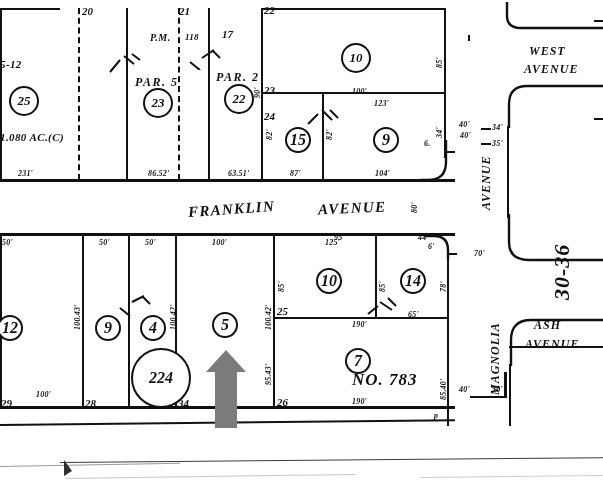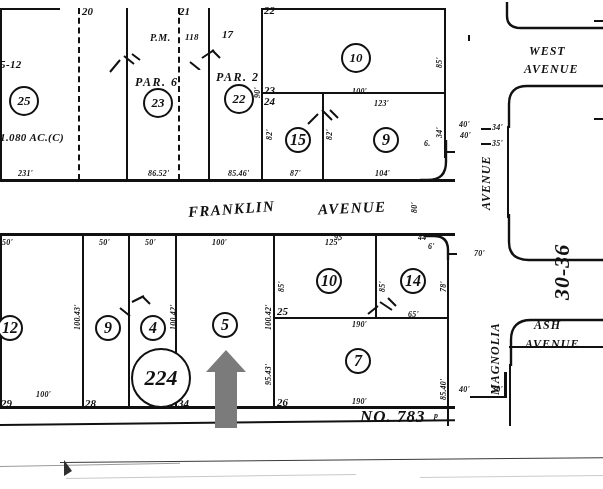--- a/index.html
+++ b/index.html
@@ -28,21 +28,21 @@
   .no783{font-size:17px;font-weight:700;font-style:italic;letter-spacing:1px;}
   .blk{font-size:22px;font-weight:700;font-style:italic;letter-spacing:1px;}
 
   
   .circ{position:absolute;border:2px solid #111;border-radius:50%;
         display:flex;align-items:center;justify-content:center;
         font-style:italic;font-weight:700;font-family:"Liberation Serif",serif;
         background:#fff;}
   .c-sm{width:22px;height:22px;font-size:16px;}
   .c-md{width:26px;height:26px;font-size:13px;}
-  .c-lg{width:56px;height:56px;font-size:22px;border-width:2px;}
+  .c-lg{width:56px;height:56px;font-size:16px;border-width:2px;}
 
   .rot90{transform:rotate(-90deg);transform-origin:left top;}
   .tiltup{transform:rotate(-4deg);}
   .tiltup2{transform:rotate(-2.5deg);}
 
   
   .tick{position:absolute;background:#111;width:2px;height:7px;}
 
   
   #arrow{position:absolute;width:22px;background:#7b7b7b;}
@@ -152,28 +152,28 @@
   <div class="txt lbl street-sm" style="left:524px;top:63px;">AVENUE</div>
 
   <div class="txt lbl street-sm rot90" style="left:480px;top:210px;">AVENUE</div>
   <div class="txt lbl street-sm rot90" style="left:489px;top:395px;">MAGNOLIA</div>
 
   <div class="txt lbl street-sm" style="left:534px;top:319px;">ASH</div>
   <div class="txt lbl street-sm" style="left:525px;top:338px;">AVENUE</div>
 
   <div class="txt blk rot90" style="left:551px;top:300px;">30-36</div>
 
-  <div class="txt par" style="left:135px;top:76px;">PAR. 6</div>
+  <div class="txt par" style="left:135px;top:76px;">PAR. 5</div>
   <div class="txt par" style="left:216px;top:71px;">PAR. 2</div>
   <div class="txt lbl" style="left:150px;top:33px;font-size:10px;letter-spacing:.5px;">P.M.</div>
 
   <div class="txt acre" style="left:0;top:59px;">5-12</div>
   <div class="txt acre" style="left:0;top:132px;">1.080 AC.(C)</div>
 
-  <div class="txt no783" style="left:360px;top:371px;margin-top:37px;">NO. 783</div>
+  <div class="txt no783" style="left:352px;top:371px;">NO. 783</div>
 
   <div class="circ c-md" style="left:9px;top:86px;">25</div>
   <div class="circ c-md" style="left:143px;top:88px;">23</div>
   <div class="circ c-md" style="left:224px;top:84px;">22</div>
   <div class="circ c-md" style="left:341px;top:43px;">10</div>
   <div class="circ c-sm" style="left:285px;top:127px;">15</div>
   <div class="circ c-sm" style="left:373px;top:127px;">9</div>
 
   <div class="circ c-sm" style="left:-3px;top:315px;">12</div>
   <div class="circ c-sm" style="left:95px;top:315px;">9</div>
@@ -185,33 +185,33 @@
 
   <div class="circ c-lg" style="left:131px;top:348px;">224</div>
 
   <div class="txt lotno" style="left:82px;top:6px;">20</div>
   <div class="txt lotno" style="left:179px;top:6px;">21</div>
   <div class="txt lotno" style="left:222px;top:29px;">17</div>
   <div class="txt lotno" style="left:264px;top:5px;">22</div>
   <div class="txt dim" style="left:185px;top:33px;font-size:9px;">118</div>
 
   <div class="txt lotno" style="left:264px;top:85px;">23</div>
-  <div class="txt lotno" style="left:264px;top:96px;">24</div>
+  <div class="txt lotno" style="left:264px;top:111px;">24</div>
 
   <div class="txt lotno" style="left:277px;top:306px;">25</div>
   <div class="txt lotno" style="left:277px;top:397px;">26</div>
 
   <div class="txt lotno" style="left:1px;top:398px;">29</div>
   <div class="txt lotno" style="left:85px;top:398px;">28</div>
   <div class="txt lotno" style="left:178px;top:398px;">34</div>
   <div class="txt lotno" style="left:277px;top:397px;"></div>
 
   <div class="txt dim" style="left:18px;top:170px;">231'</div>
   <div class="txt dim" style="left:148px;top:170px;">86.52'</div>
-  <div class="txt dim" style="left:228px;top:170px;">85.46'</div>
+  <div class="txt dim" style="left:228px;top:170px;">63.51'</div>
   <div class="txt dim" style="left:290px;top:170px;">87'</div>
   <div class="txt dim" style="left:375px;top:170px;">104'</div>
 
   <div class="txt dim rot90" style="left:436px;top:68px;">85'</div>
   <div class="txt dim" style="left:352px;top:88px;">100'</div>
   <div class="txt dim" style="left:374px;top:100px;">123'</div>
   <div class="txt dim rot90" style="left:266px;top:140px;">82'</div>
   <div class="txt dim rot90" style="left:326px;top:140px;">82'</div>
   <div class="txt dim rot90" style="left:436px;top:138px;">34'</div>
   <div class="txt dim" style="left:424px;top:140px;">6.</div>

